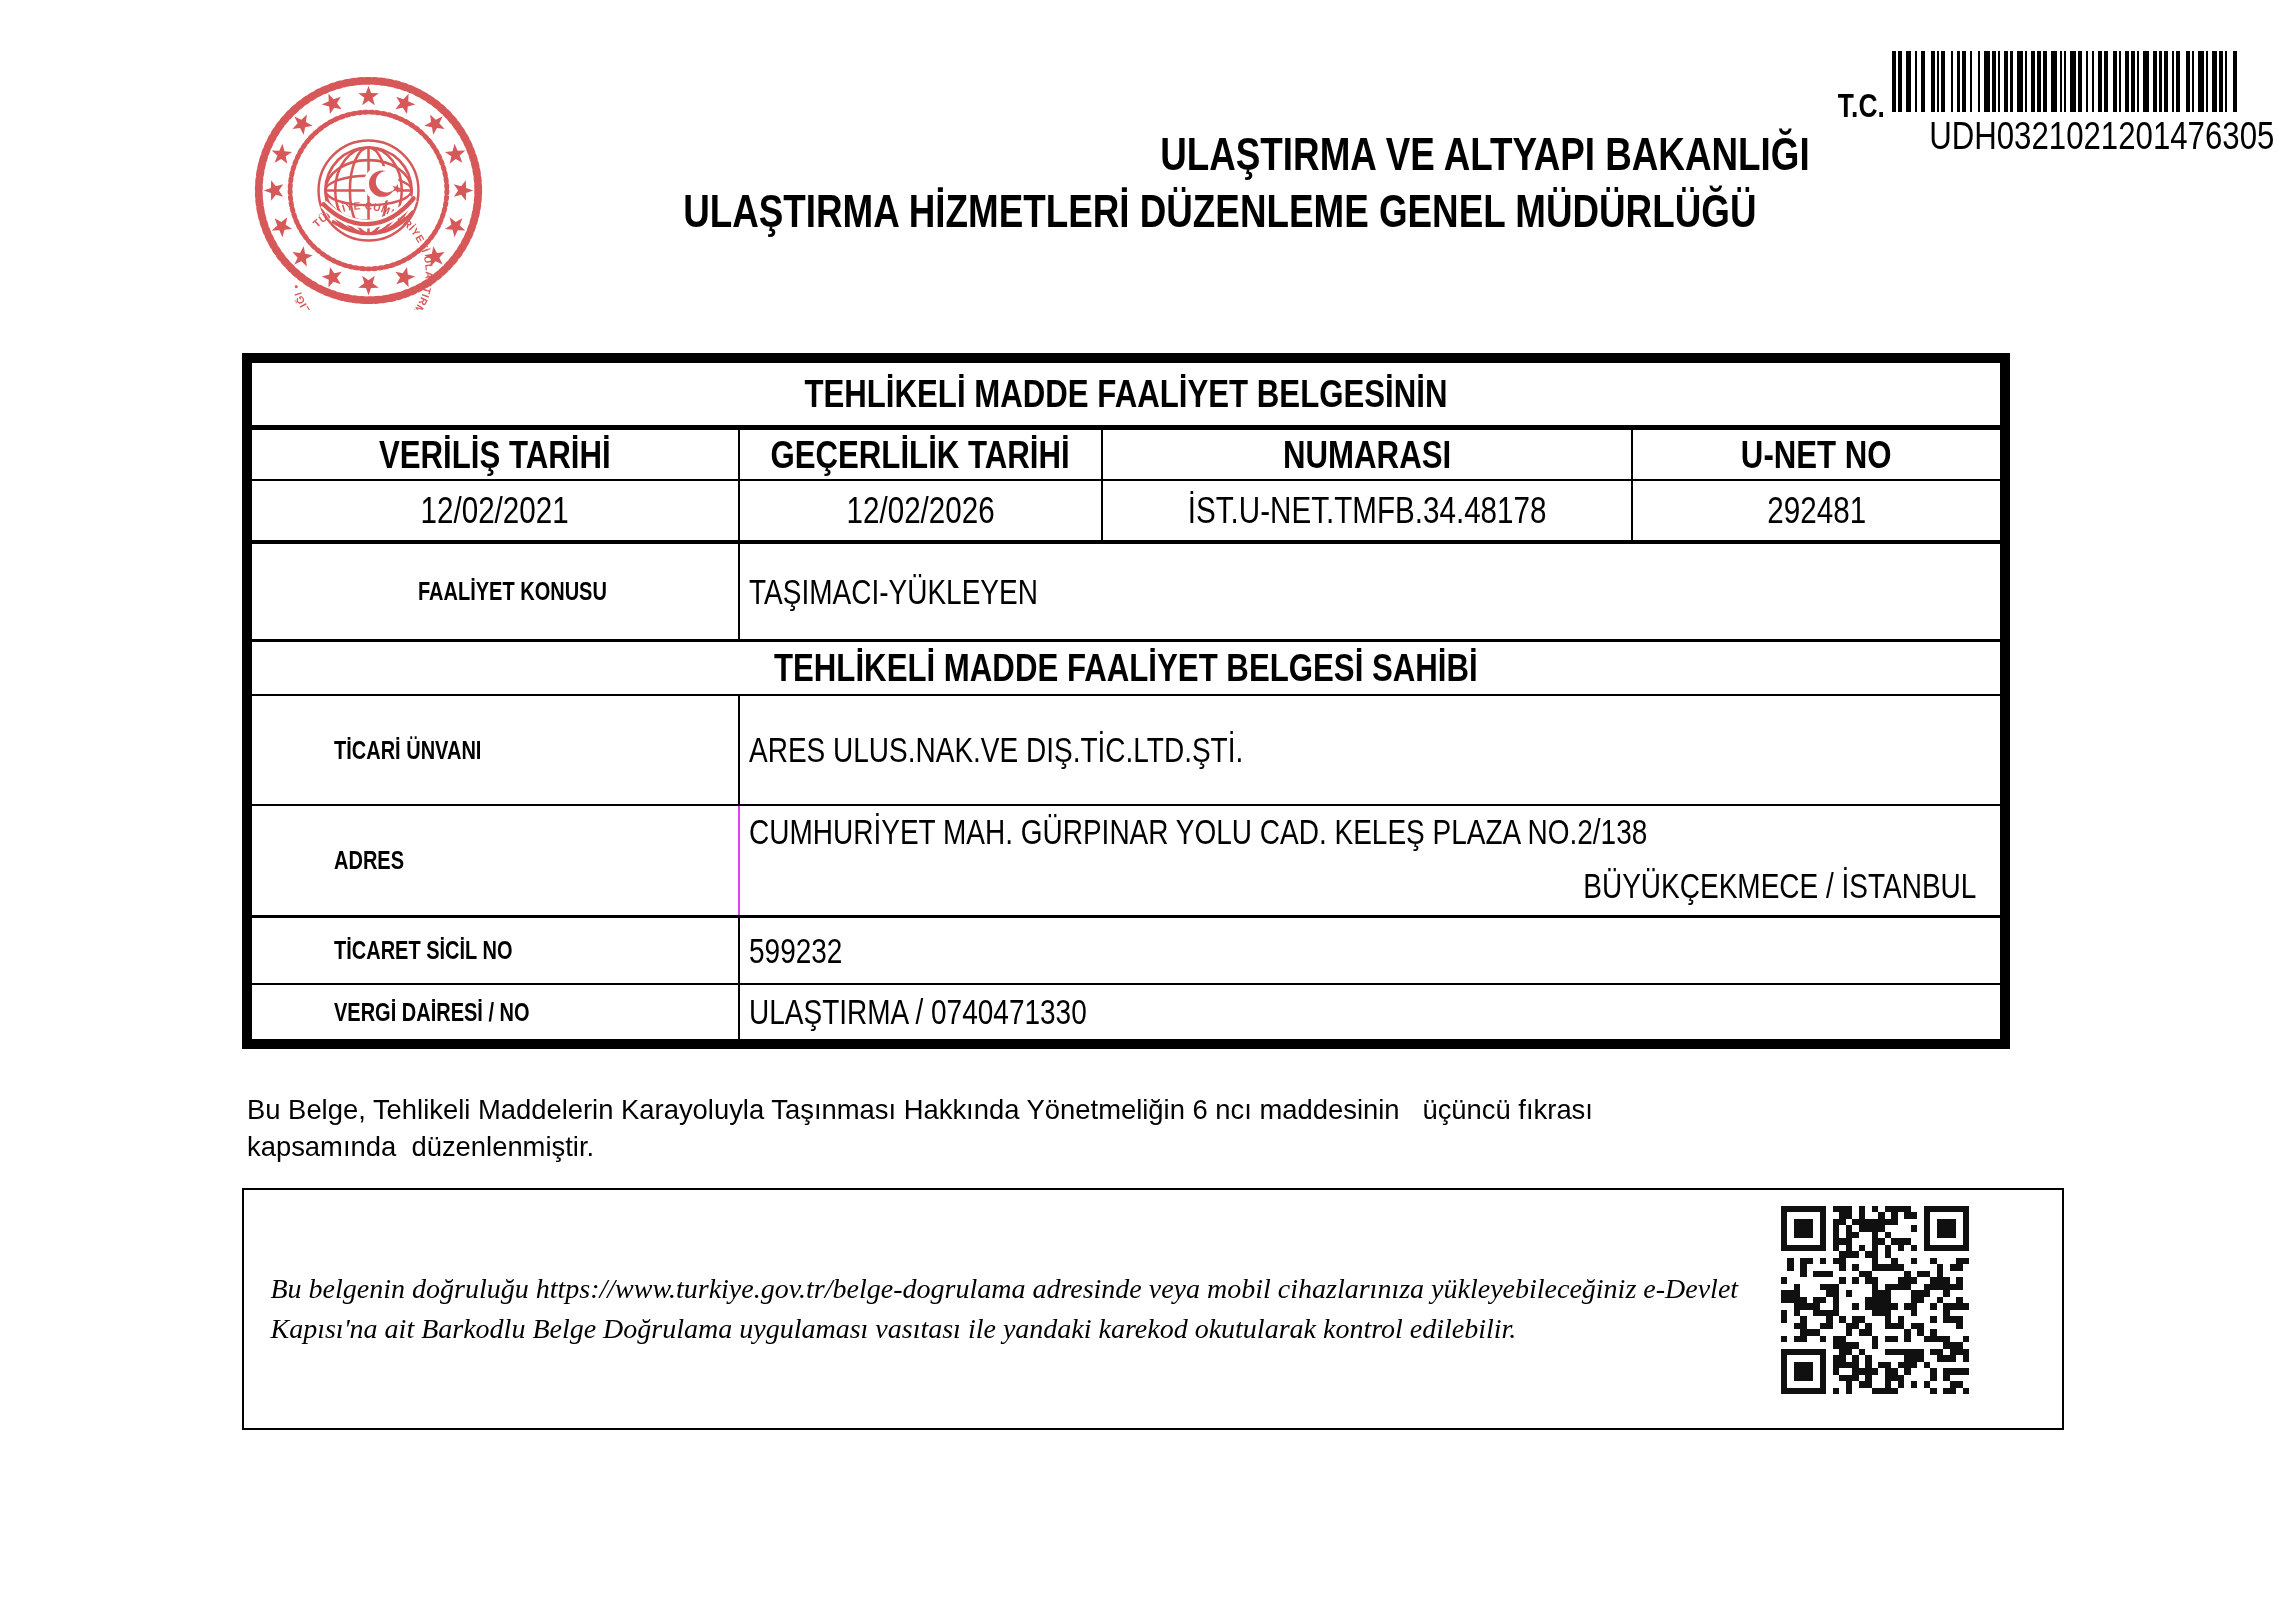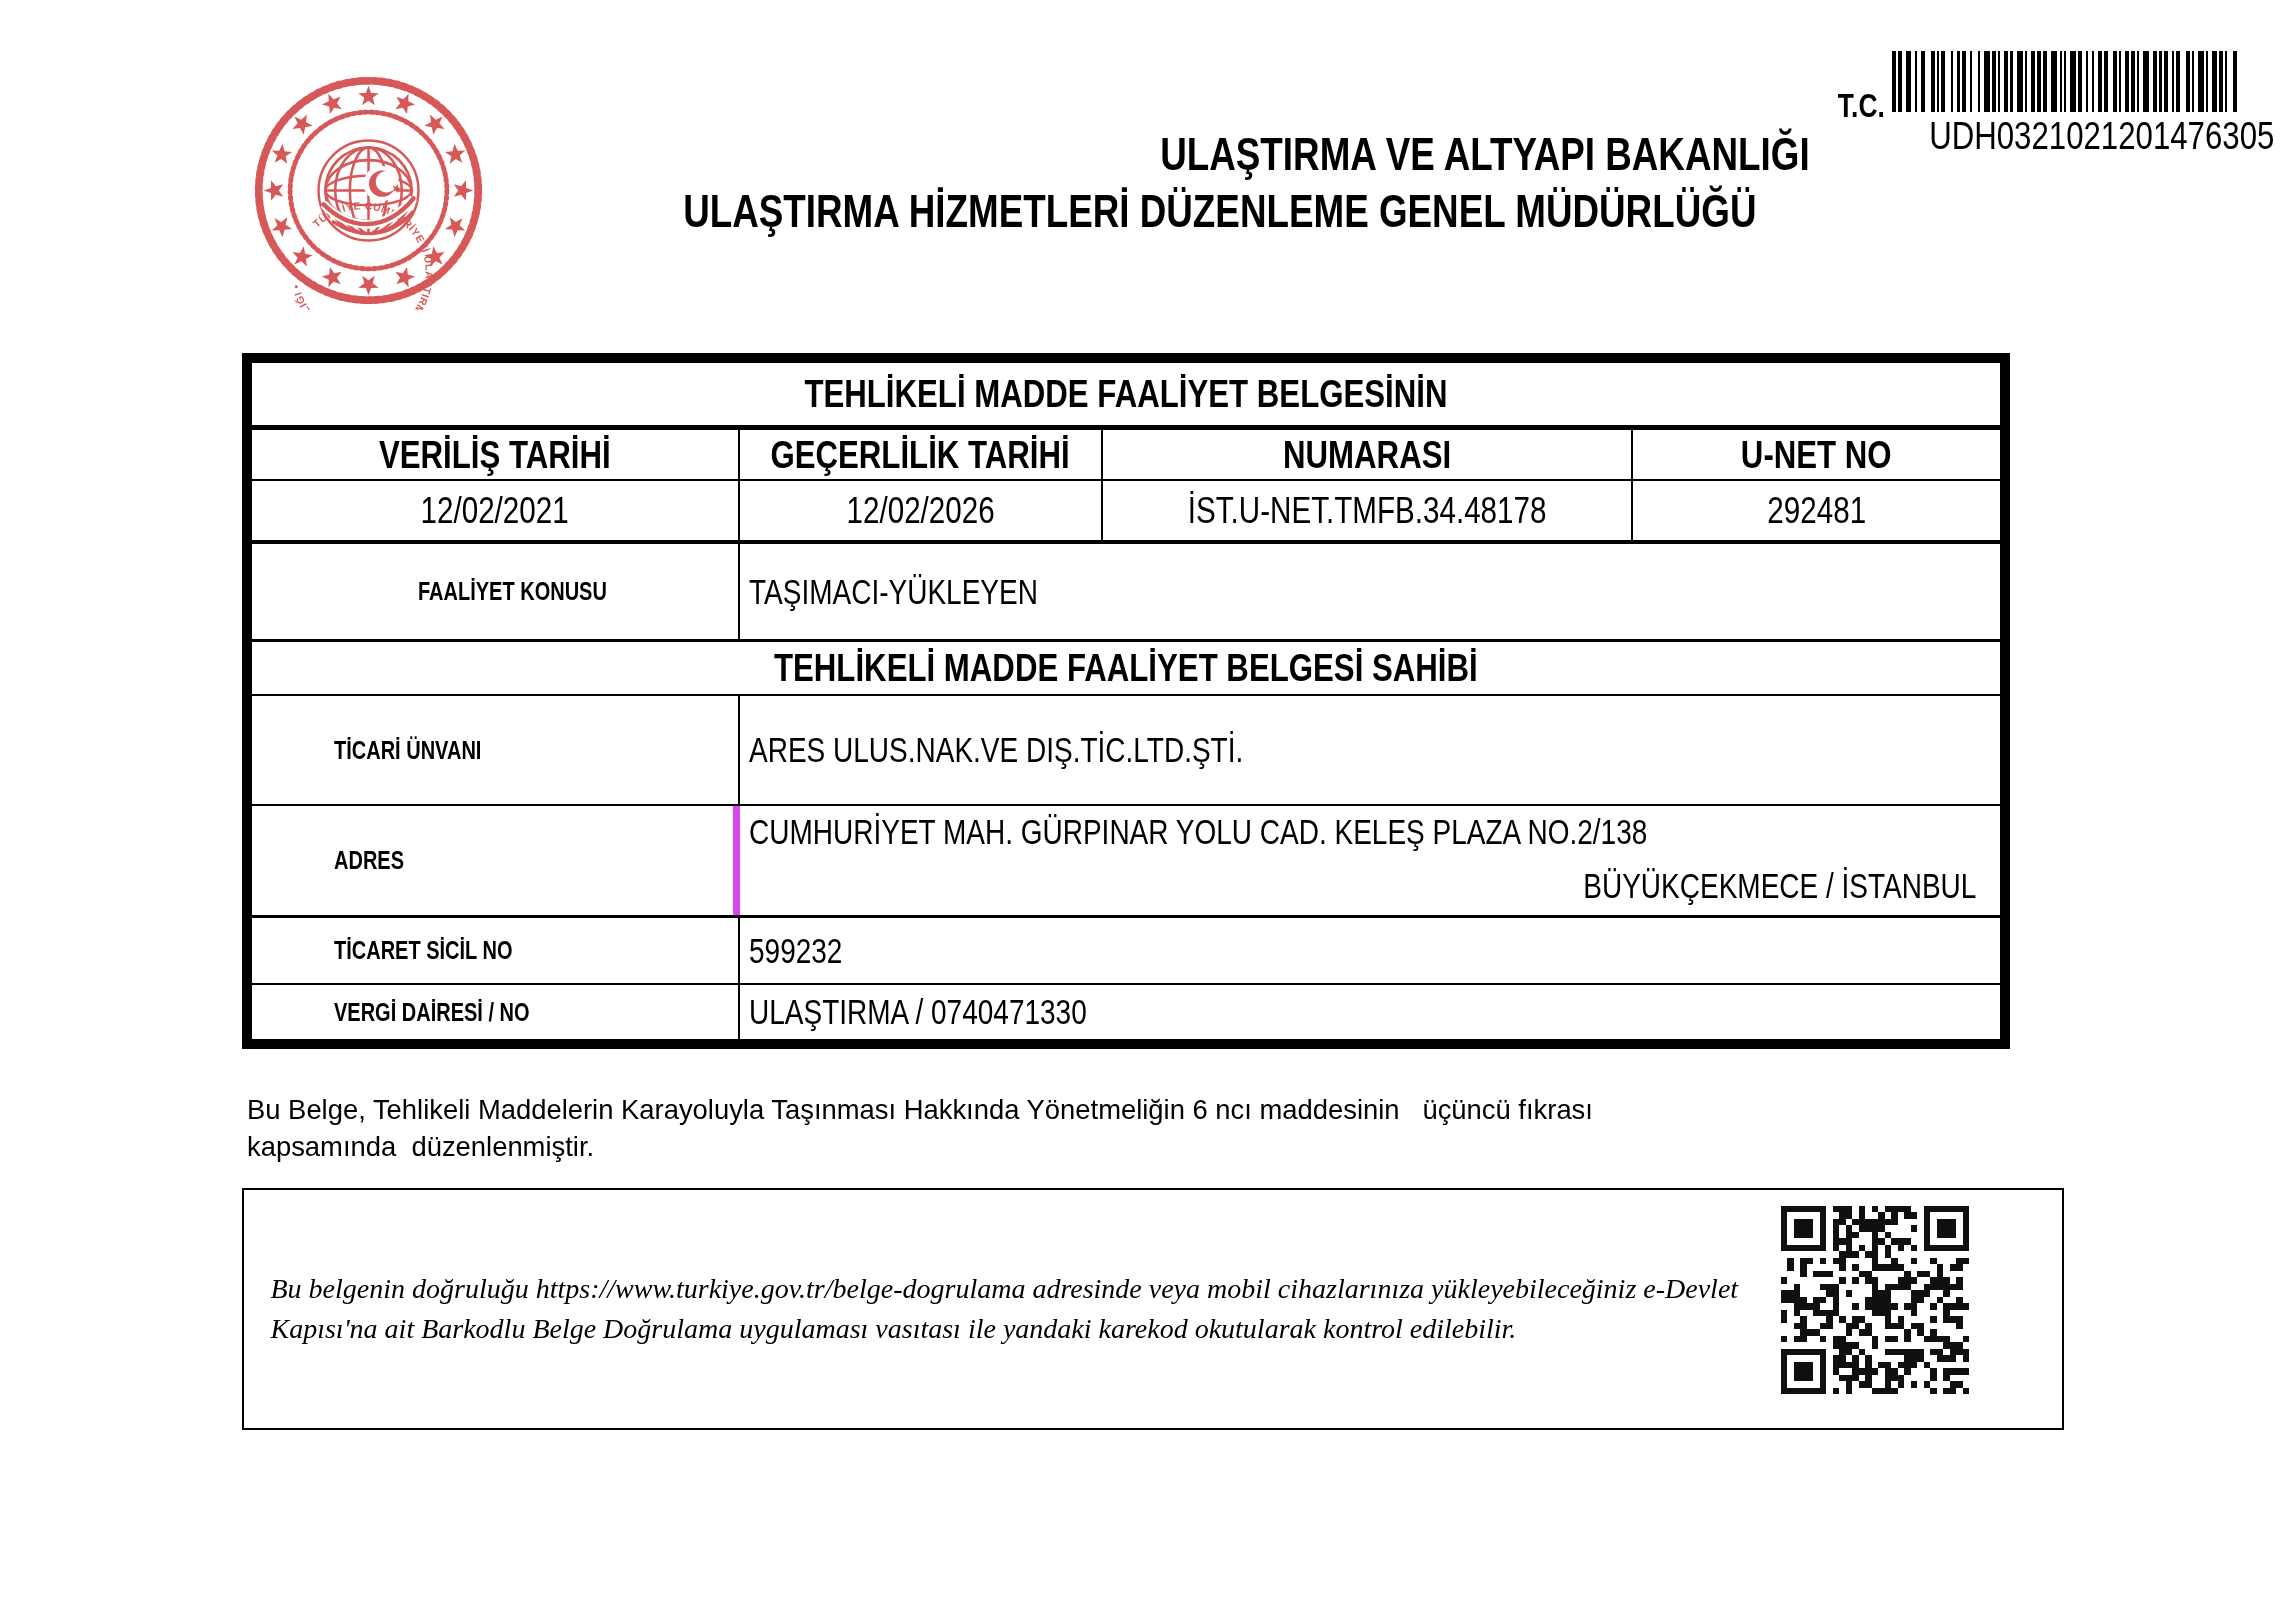--- a/index.html
+++ b/index.html
@@ -288,21 +288,21 @@
     <div class="row r-ticari">
       <div class="c lab" style="border-right:2px solid #000;">
           <span class="ct o-l">TİCARİ ÜNVANI</span>
         </div>
       <div class="c val">
           <span class="ct o-l">ARES ULUS.NAK.VE DIŞ.TİC.LTD.ŞTİ.</span>
         </div>
     </div>
 
     <div class="row r-adres">
-      <div class="c lab" style="border-right:7px solid #d946ef;">
+      <div class="c lab" style="border-right:2px solid #d946ef;">
           <span class="ct o-l">ADRES</span>
         </div>
       <div class="adres-val">
         <span class="ct o-l ln1">CUMHURİYET MAH. GÜRPINAR YOLU CAD. KELEŞ PLAZA NO.2/138</span>
         <span class="ct o-r ln2">BÜYÜKÇEKMECE / İSTANBUL</span>
       </div>
     </div>
 
     <div class="row r-sicil">
       <div class="c lab" style="border-right:2px solid #000;">

